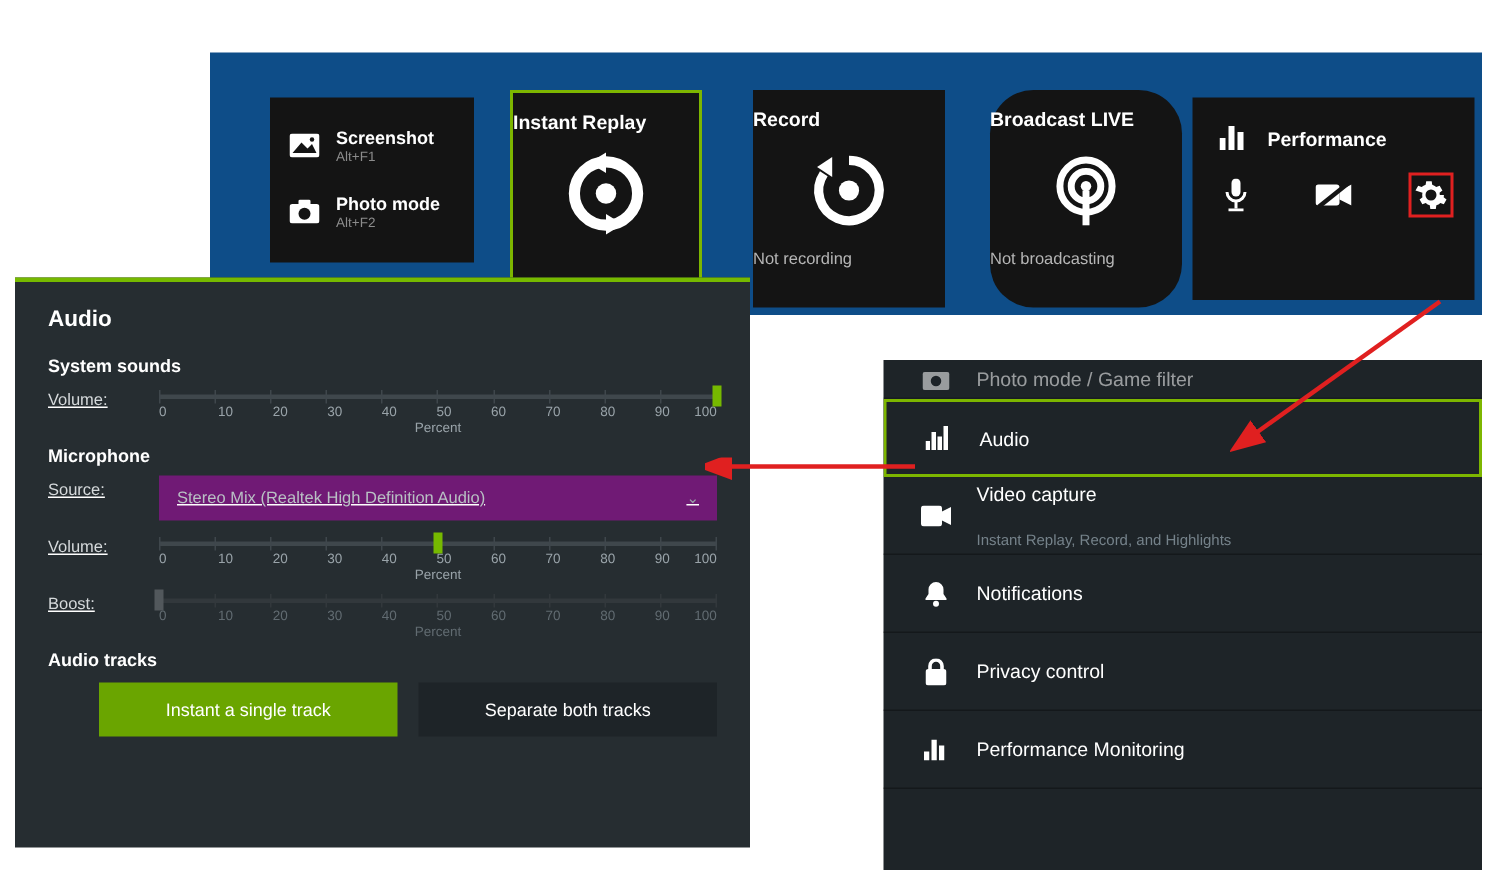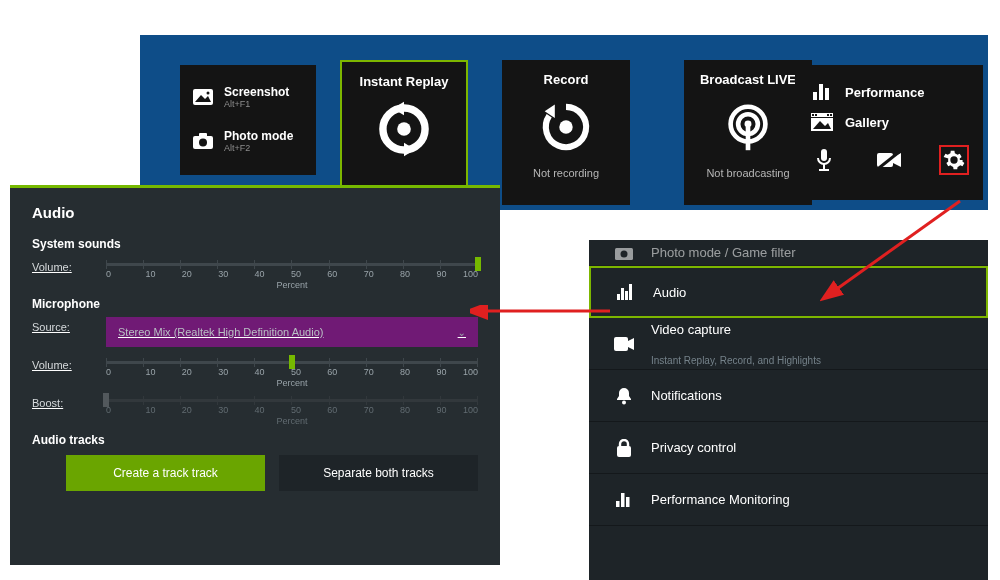--- a/index.html
+++ b/index.html
@@ -7,27 +7,27 @@
   .stage { position: relative; width: 1000px; height: 580px; }
 
   
   .overlay { position: absolute; left: 140px; top: 35px; width: 848px; height: 175px; background: #0e4d88; }
   .ov-panel { position: absolute; background: #141414; }
   .small-col { left: 40px; top: 30px; width: 136px; height: 110px; padding: 10px 12px; }
   .small-row { display: flex; align-items: center; height: 44px; }
   .small-row .ic { width: 22px; height: 22px; margin-right: 10px; display: flex; align-items: center; justify-content: center; }
   .small-row .ttl { font-size: 12px; font-weight: 600; }
   .small-row .sub { font-size: 9px; color: #8c8c8c; line-height: 10px; }
-  .big-tile { top: 25px; width: 128px; height: 145px; text-align: center; }
+  .big-tile { top: 25px; width: 128px; height: 145px; text-align: left; }
   .big-tile .ttl { font-size: 13px; font-weight: 600; margin-top: 12px; }
   .big-tile .icon-wrap { display: flex; align-items: center; justify-content: center; height: 80px; }
   .big-tile .status { font-size: 11px; color: #b6b6b6; margin-top: 0; }
   #tile-replay { left: 200px; border: 2px solid #7db600; }
   #tile-record { left: 362px; }
-  #tile-broadcast { left: 544px; }
+  #tile-broadcast { left: 520px; border-radius: 29px; }
   .side-col { top: 30px; width: 188px; height: 135px; padding: 12px 14px 8px 14px; right: 5px; }
   .side-row { display: flex; align-items: center; height: 30px; font-size: 13px; font-weight: 600; }
   .side-row .ic { width: 26px; height: 20px; margin-right: 10px; display: flex; align-items: center; justify-content: center; }
   .side-icons { display: flex; justify-content: space-between; padding-top: 8px; }
   .side-icons .ic { width: 30px; height: 30px; display: flex; align-items: center; justify-content: center; }
   .gear-hl { border: 2px solid #e02020; padding: 2px; }
 
   
   .sidebar { position: absolute; left: 589px; top: 240px; width: 399px; height: 340px; background: #1e2428; overflow: hidden; }
   .sb-item { display: flex; align-items: center; padding: 0 20px; border-bottom: 1px solid #14181b; min-height: 52px;}
@@ -147,34 +147,20 @@
       <div class="side-row">
         <div class="ic">
           <svg width="18" height="16">
               <rect x="0" y="8" width="4" height="8" fill="#fff"></rect>
               <rect x="6" y="0" width="4" height="16" fill="#fff"></rect>
               <rect x="12" y="4" width="4" height="12" fill="#fff"></rect>
             </svg>
         </div>
         <span>Performance</span>
       </div>
-      <div class="side-row">
-        <div class="ic">
-          <svg width="22" height="18">
-              <rect x="0" y="0" width="22" height="4" fill="#fff"></rect>
-              <rect x="1" y="1" width="2" height="2" fill="#141414"></rect>
-              <rect x="4" y="1" width="2" height="2" fill="#141414"></rect>
-              <rect x="16" y="1" width="2" height="2" fill="#141414"></rect>
-              <rect x="19" y="1" width="2" height="2" fill="#141414"></rect>
-              <rect x="0" y="5" width="22" height="13" fill="#fff"></rect>
-              <polygon points="2,16 9,8 14,13 17,10 20,16" fill="#141414"></polygon>
-            </svg>
-        </div>
-        <span>Gallery</span>
-      </div>
       <div class="side-icons">
         <div class="ic">
           <svg width="16" height="22">
               <rect x="5" y="0" width="6" height="12" rx="3" fill="#fff"></rect>
               <path d="M2 9 a6 6 0 0 0 12 0" fill="none" stroke="#fff" stroke-width="2"></path>
               <rect x="7" y="15" width="2" height="5" fill="#fff"></rect>
               <rect x="3" y="20" width="10" height="2" fill="#fff"></rect>
             </svg>
         </div>
         <div class="ic">
@@ -376,21 +362,21 @@
             </div>
             <div class="unit">Percent</div>
             <div class="thumb" style="left: 0%;"></div>
           </div>
       </div>
     </div>
 
     <div class="ap-section">Audio tracks</div>
     <div class="btn-row">
       <div class="btn btn-primary">
-        <span>Create a track track</span>
+        <span>Instant a single track</span>
       </div>
       <div class="btn btn-secondary">
         <span>Separate both tracks</span>
       </div>
     </div>
   </div>
 
   <svg class="arrow" style="left:470px; top:305px;" width="150" height="40">
     <defs>
         <marker id="ah1" markerWidth="10" markerHeight="10" refX="2" refY="3" orient="auto">

